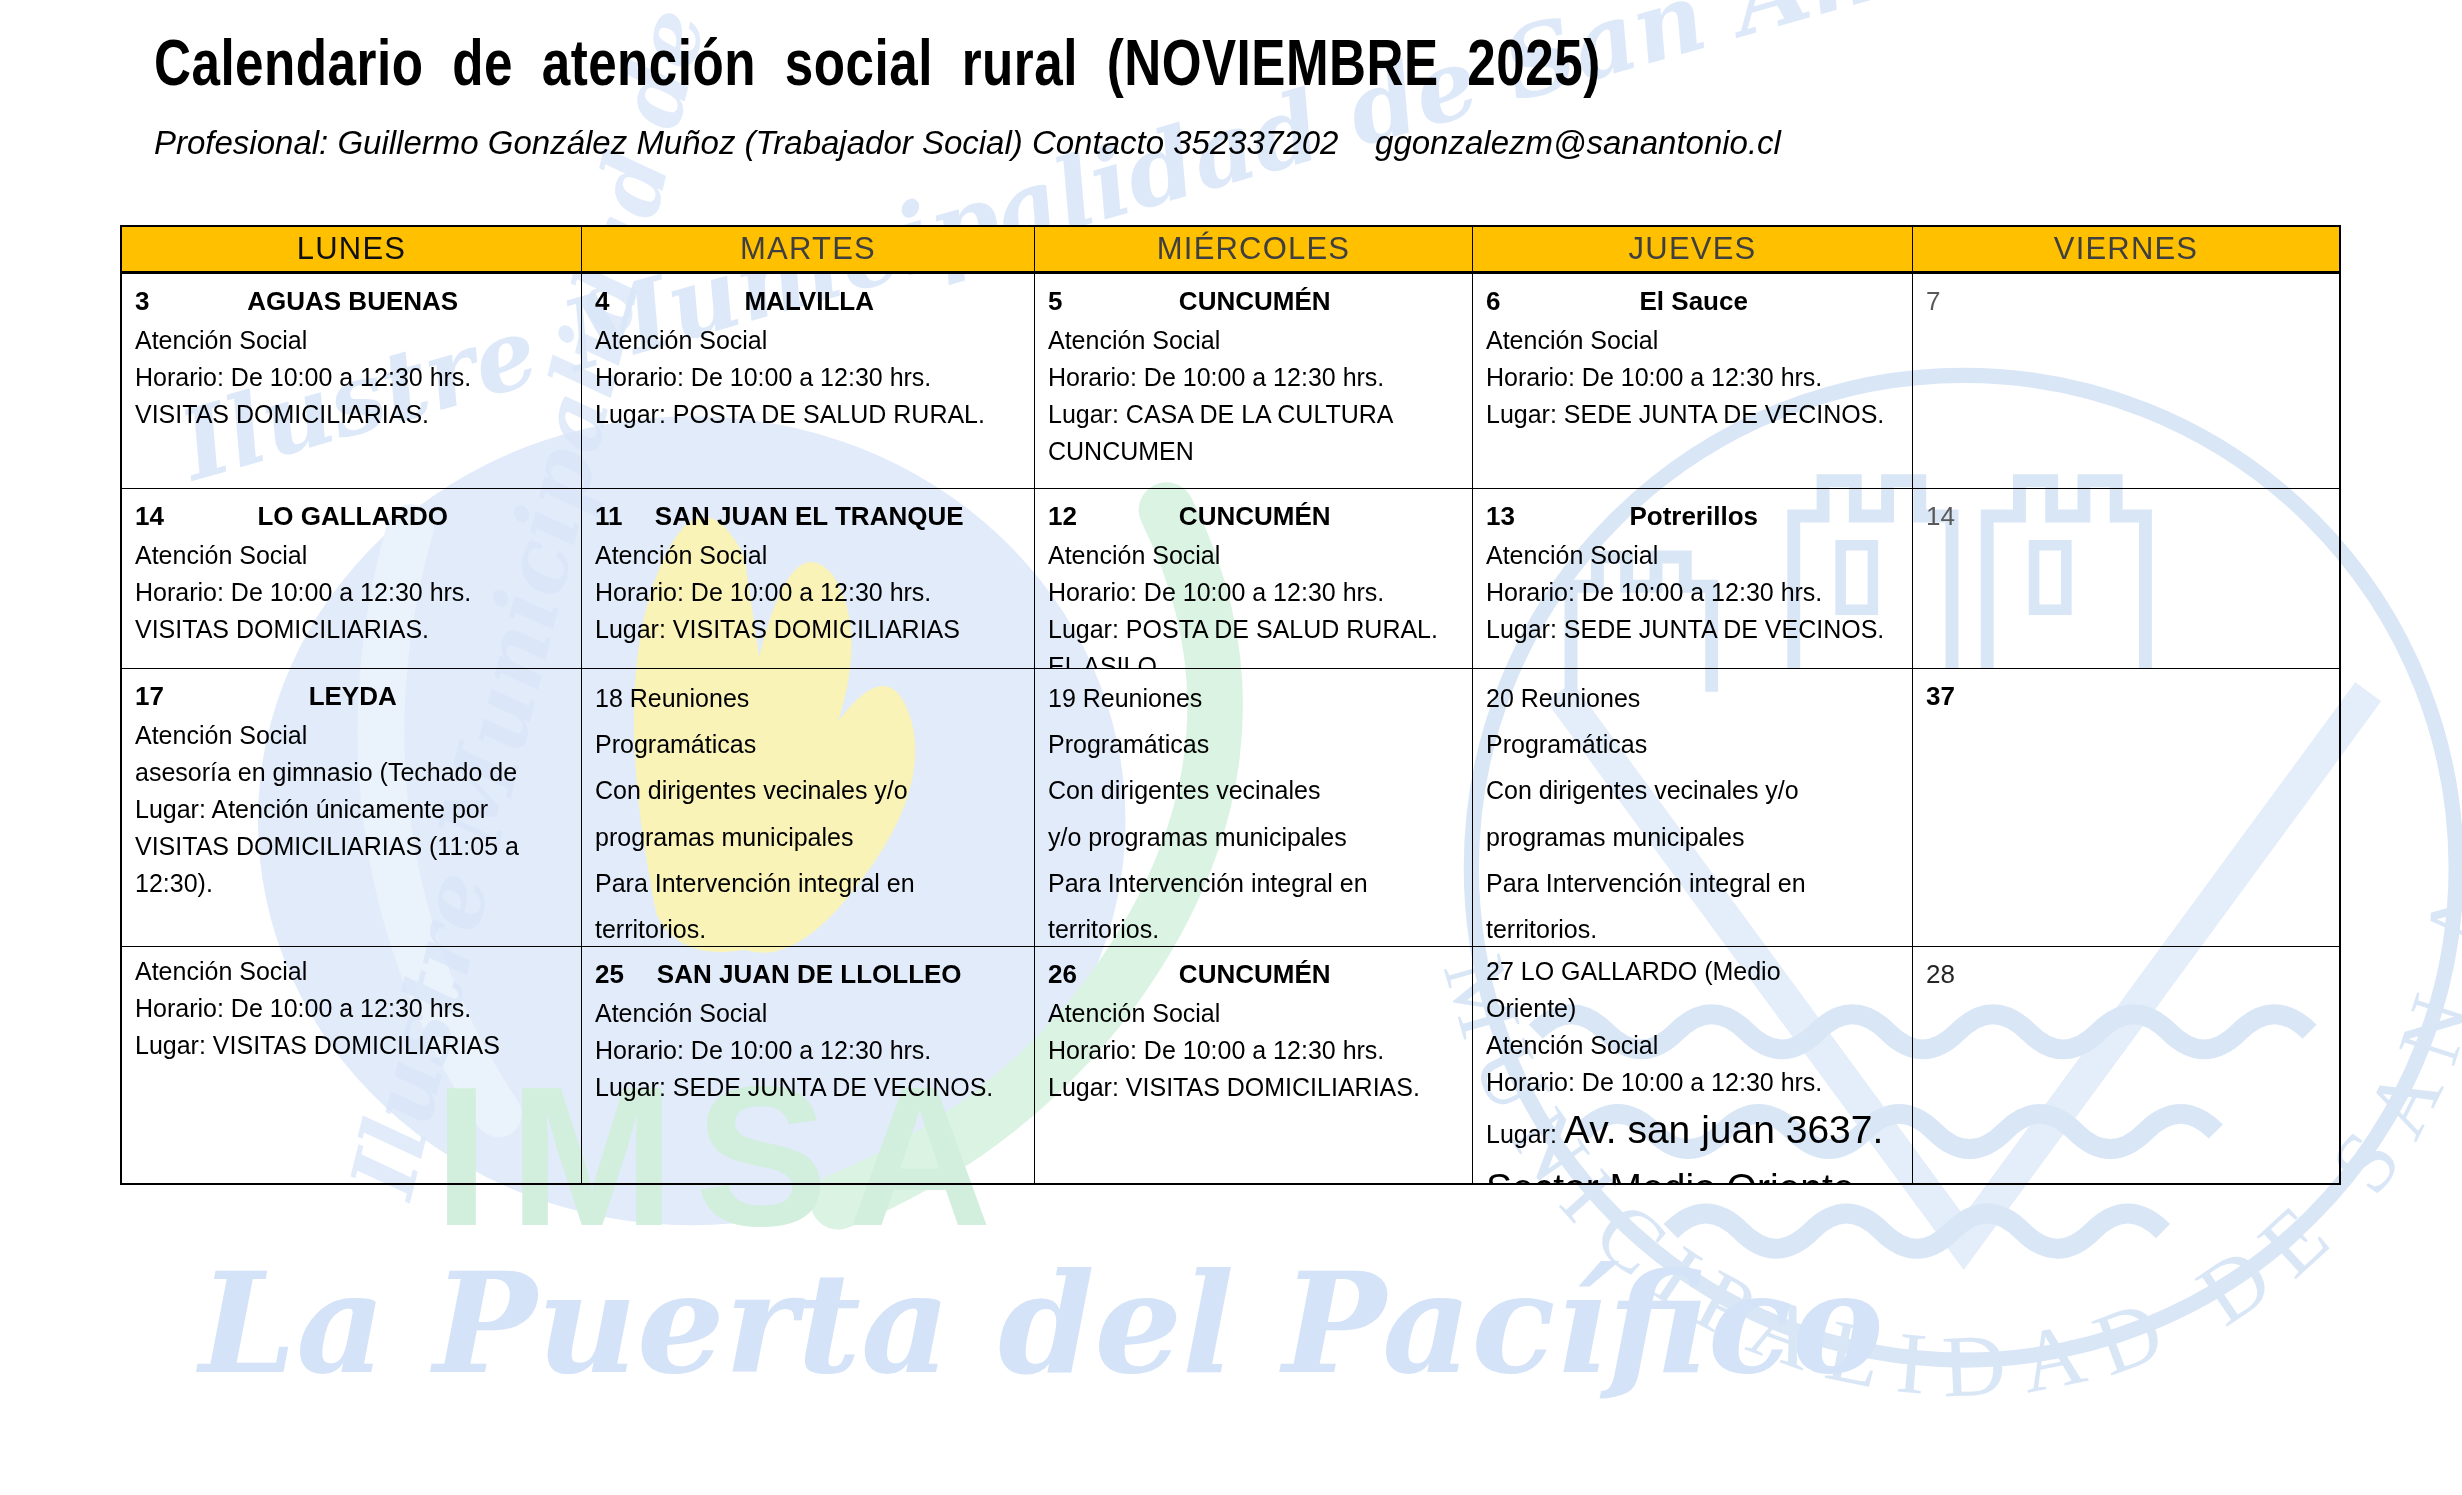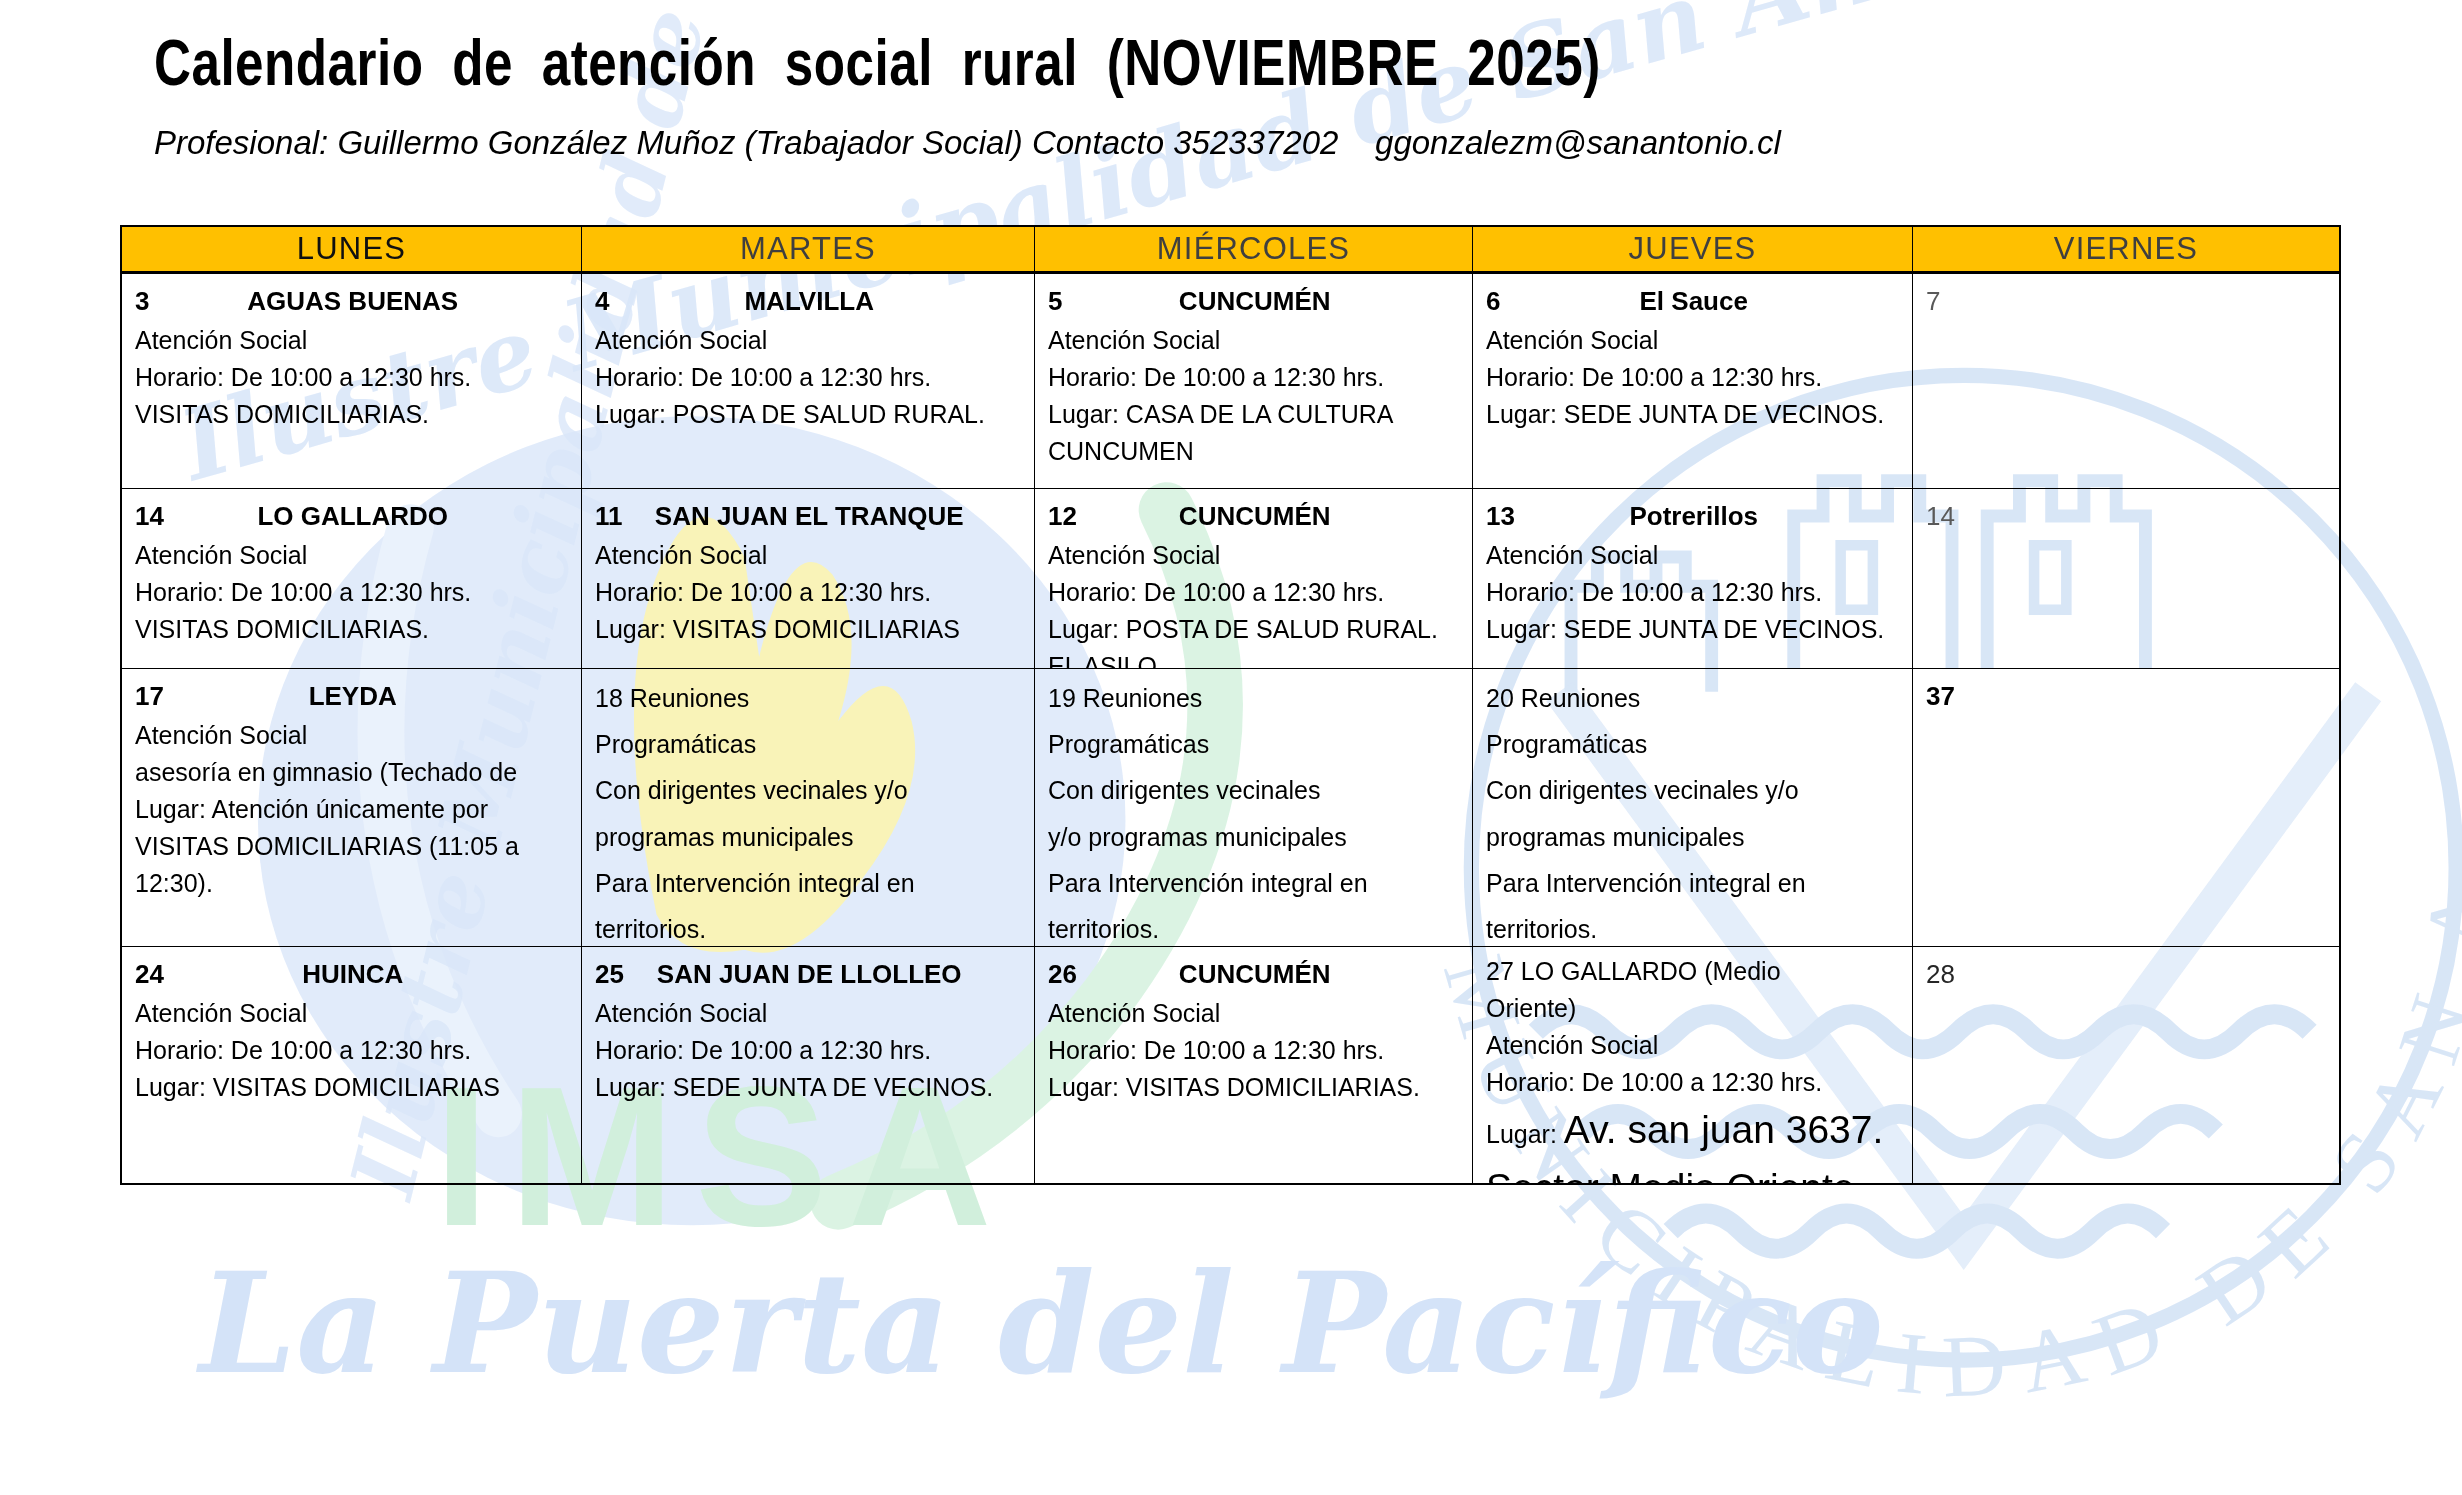--- a/index.html
+++ b/index.html
@@ -200,21 +200,20 @@
         <div class="line"><span class="seg b">Programáticas</span></div>
         <div class="line"><span class="seg b">Con dirigentes vecinales y/o</span></div>
         <div class="line"><span class="seg b">programas municipales</span></div>
         <div class="line"><span class="seg">Para Intervención integral en</span></div>
         <div class="line"><span class="seg">territorios.</span></div>
       </div>
       <div class="cell last">
         <div class="daynum bold">37</div>
       </div>
       <div class="cell bottom">
-        <div class="cell-title"><span class="num">24</span><span class="name">HUINCA</span></div>
         <div class="line"><span class="seg">Atención Social</span></div>
         <div class="line"><span class="seg">Horario: De 10:00 a 12:30 hrs.</span></div>
         <div class="line"><span class="seg">Lugar: </span><span class="seg b">VISITAS DOMICILIARIAS</span></div>
       </div>
       <div class="cell bottom">
         <div class="cell-title"><span class="num">25</span><span class="name">SAN JUAN DE LLOLLEO</span></div>
         <div class="line"><span class="seg">Atención Social</span></div>
         <div class="line"><span class="seg">Horario: De 10:00 a 12:30 hrs.</span></div>
         <div class="line"><span class="seg">Lugar: </span><span class="seg b">SEDE JUNTA DE VECINOS.</span></div>
       </div>

